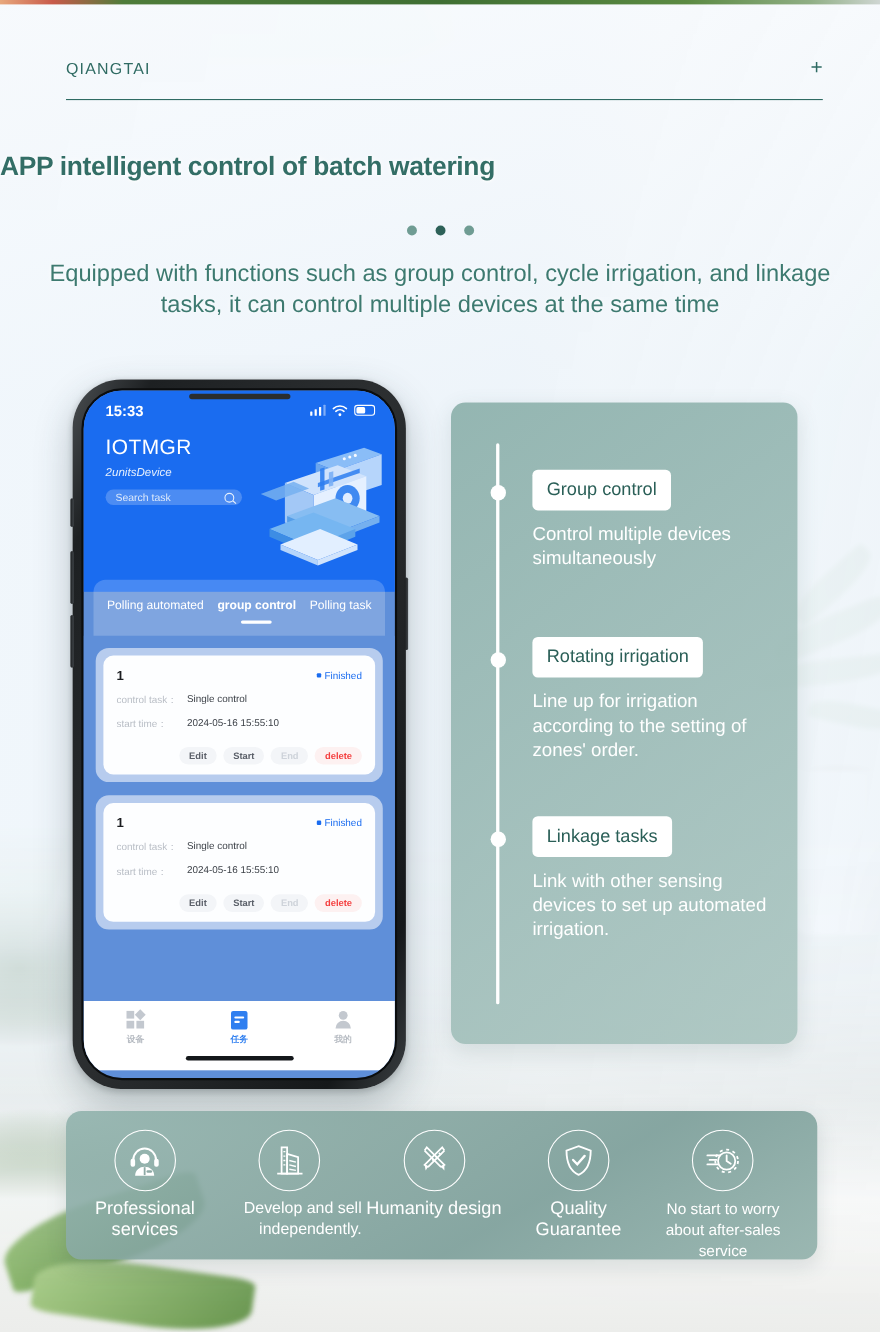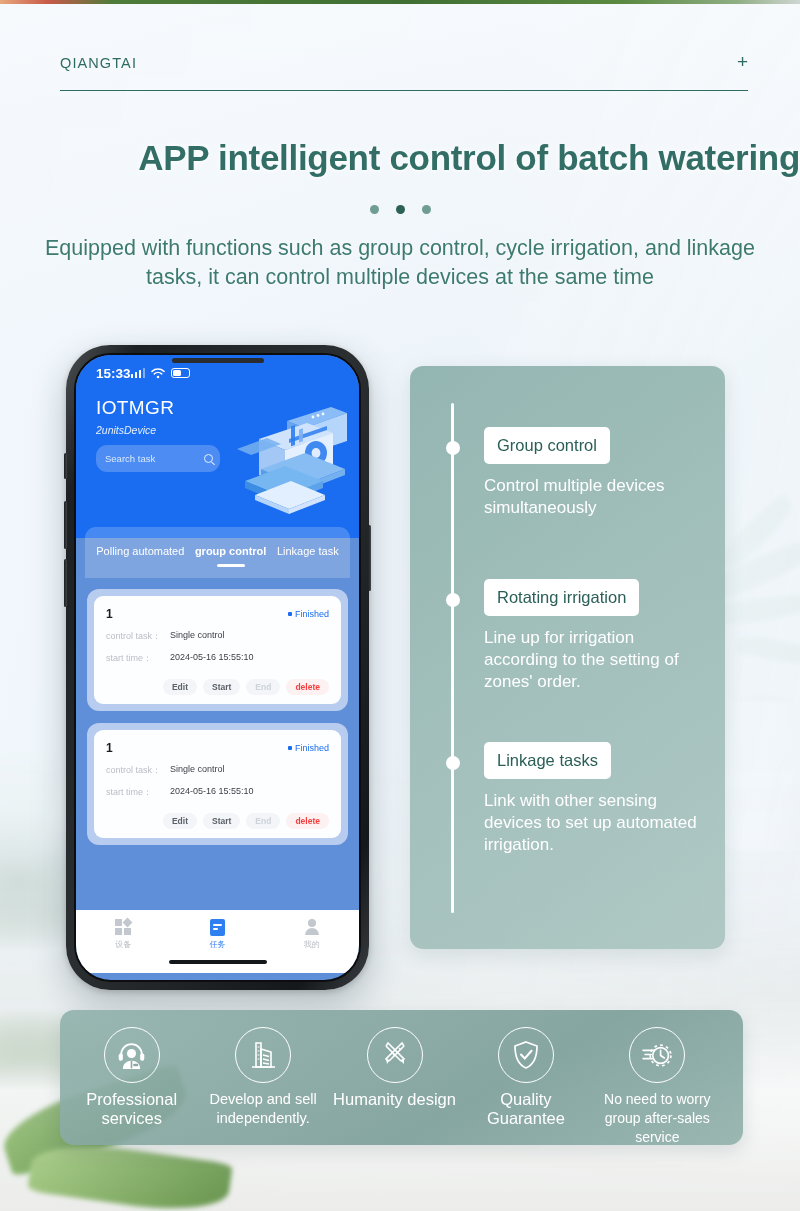--- a/index.html
+++ b/index.html
@@ -109,22 +109,22 @@
     color: #2f6b63;
     cursor: pointer;
     font-weight: 300;
   }
 
   
   .headline {
     position: absolute;
     left: 0; top: 138px;
     width: 800px;
-    text-align: right;
-    font-size: 35px;
+    text-align: left;
+    font-size: 24px;
     font-weight: bold;
     color: #336e66;
     letter-spacing: -0.3px;
     text-shadow: 0 0 6px rgba(255,255,255,0.95), 0 1px 2px rgba(255,255,255,0.9);
   }
   .dots {
     position: absolute;
     left: 0; top: 205px;
     width: 800px;
     display: flex;
@@ -193,20 +193,21 @@
     position: relative;
     background: #1a6cf0;
     padding: 0;
     height: 183px;
     overflow: hidden;
   }
   .statusbar {
     height: 34px;
     display: flex;
     align-items: center;
+    justify-content: space-between;
     padding: 2px 18px 0 20px;
     color: #fff;
     font-size: 13.5px;
     font-weight: bold;
   }
   .status-icons { display: flex; align-items: center; gap: 6px; }
   .sig { display: flex; align-items: flex-end; gap: 1.5px; height: 10px; }
   .sig span { width: 2.5px; background: #fff; border-radius: 0.5px; }
   .sig span:nth-child(1){ height: 4px; }
   .sig span:nth-child(2){ height: 6px; }
@@ -227,21 +228,21 @@
     letter-spacing: 0.4px;
   }
   .app-sub {
     color: #e5effd;
     font-size: 10.5px;
     margin: 5px 0 0 20px;
     font-style: italic;
   }
   .search-box {
     margin: 9px 0 0 20px;
-    width: 124px; height: 27px;
+    width: 124px; height: 14px;
     background: rgba(255,255,255,0.22);
     border-radius: 11px;
     display: flex;
     align-items: center;
     justify-content: space-between;
     padding: 0 7px 0 9px;
   }
   .search-box span { color: #dce9fb; font-size: 9.5px; }
   .search-mag {
     width: 9px; height: 9px;
@@ -336,21 +337,21 @@
   .tc-btn.del { color: #f43e3e; background: #fdf1f1; }
 
   .tabbar {
     background: #fff;
     height: 63px;
     display: flex;
     align-items: flex-start;
     padding-top: 8px;
     position: relative;
   }
-  .tb-item { flex: 1; text-align: center; }
+  .tb-item { flex: 1; text-align: center; font-weight: bold; }
   .tb-ico { height: 18px; display: flex; align-items: center; justify-content: center; }
   .tb-label { font-size: 8px; color: #b6bbc2; margin-top: 3px; }
   .tb-item.active .tb-label { color: #2f7ff0; }
   .grid-ico { display: grid; grid-template-columns: 7px 7px; grid-gap: 2px; }
   .grid-ico s { display: block; width: 7px; height: 7px; background: #c3c8cf; }
   .grid-ico s:nth-child(2){ transform: rotate(45deg); }
   .doc-ico {
     width: 15px; height: 17px; background: #2f7ff0; border-radius: 2px;
     position: relative;
   }
@@ -436,21 +437,21 @@
     color: #fff;
   }
   .circ {
     width: 56px; height: 56px;
     margin: 0 auto 7px auto;
     border: 1.7px solid #fff;
     border-radius: 50%;
     display: flex; align-items: center; justify-content: center;
   }
   .strip-label { font-size: 16.5px; line-height: 19px; }
-  .strip-item.small .strip-label { font-size: 14.5px; }
+  .strip-item.small .strip-label { font-size: 14.5px; text-align: right; }
   .strip-item.xs .strip-label { font-size: 14px; }
 </style>
 </head>
 <body>
 
 <div class="bg-photo"></div>
 <div class="pot-soil"></div>
 <div class="pot"></div>
 <div class="leaf l1"></div>
 <div class="leaf l2"></div>
@@ -540,21 +541,21 @@
           <path d="M28 100 L62 114 L62 119 L28 105 Z" fill="#bcd9fb"></path>
           <path d="M62 114 L98 100 L98 105 L62 119 Z" fill="#d8e9fc"></path>
           <path d="M10 54 L40 43 L54 49 L24 60 Z" fill="#7ab3f0" opacity="0.85"></path>
         </g>
       </svg>
     </div>
 
     <div class="tabs">
       <div class="tab">Polling automated</div>
       <div class="tab active">group control</div>
-      <div class="tab">Linkage task</div>
+      <div class="tab">Polling task</div>
     </div>
 
     <div class="app-body">
 
       <div class="task-card">
         <div class="task-inner">
           <div class="tc-row1">
             <div class="tc-num">1</div>
             <div class="tc-status">
               <i></i>
@@ -714,16 +715,16 @@
 
   <div class="strip-item xs">
     <div class="circ">
       <svg width="33" height="33" viewBox="0 0 32 32">
         <circle cx="19" cy="16" r="10" fill="none" stroke="#fff" stroke-width="1.6" stroke-dasharray="2.6 3.2"></circle>
         <circle cx="19" cy="16" r="7.6" fill="none" stroke="#fff" stroke-width="1.6"></circle>
         <path d="M19 11 L19 16 L22.6 18.4" stroke="#fff" stroke-width="1.6" fill="none" stroke-linecap="round"></path>
         <path d="M2 11 L13 11 M4 15 L10 15 M2 19 L11 19" stroke="#fff" stroke-width="1.6" stroke-linecap="round"></path>
       </svg>
     </div>
-    <div class="strip-label">No need to worry group after-sales service</div>
+    <div class="strip-label">No start to worry about after-sales service</div>
   </div>
 
 </div>
 
 </body></html>

